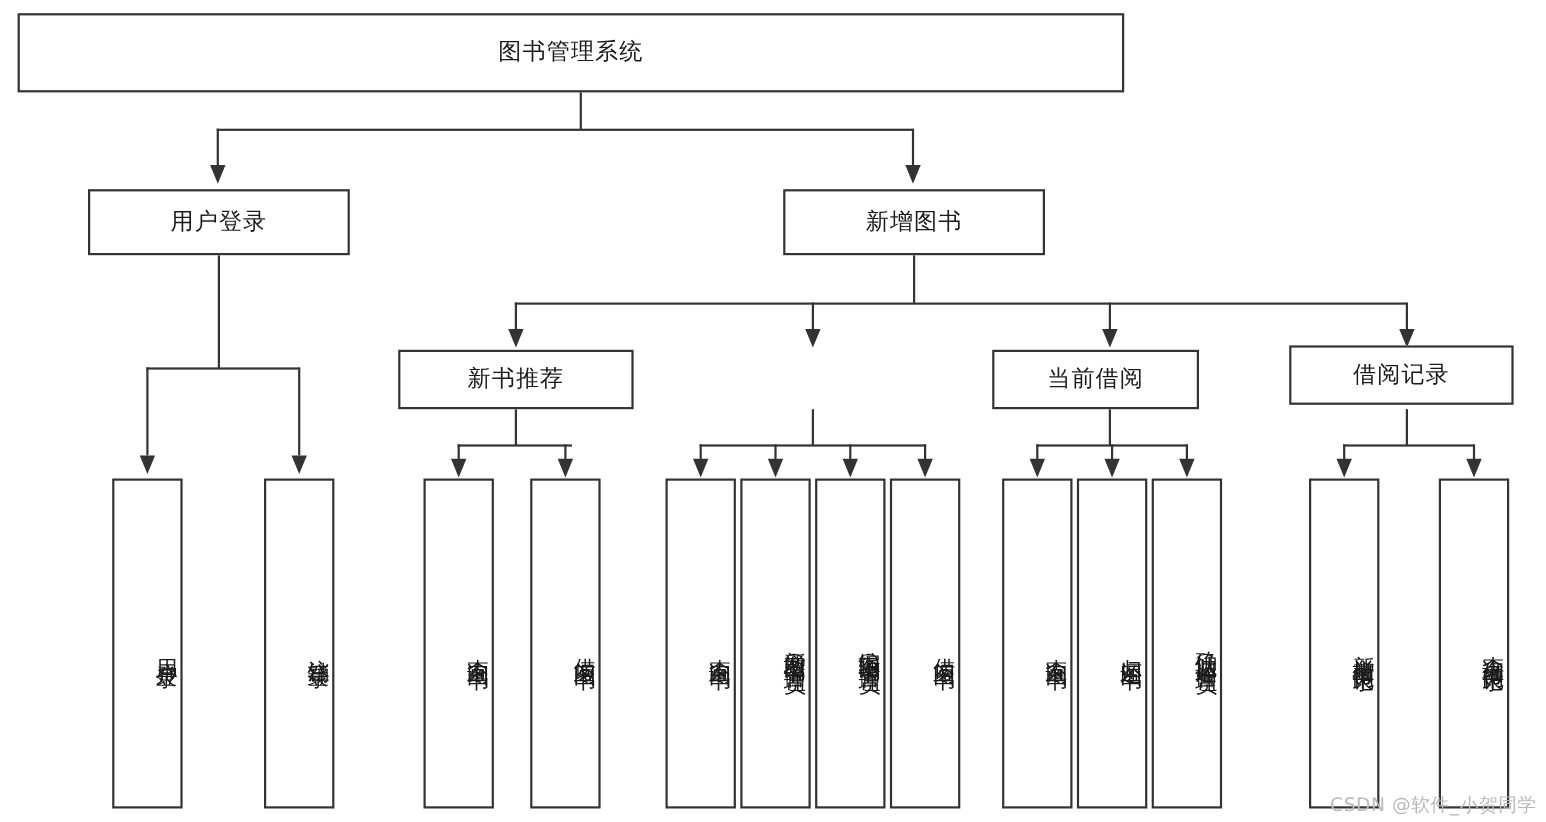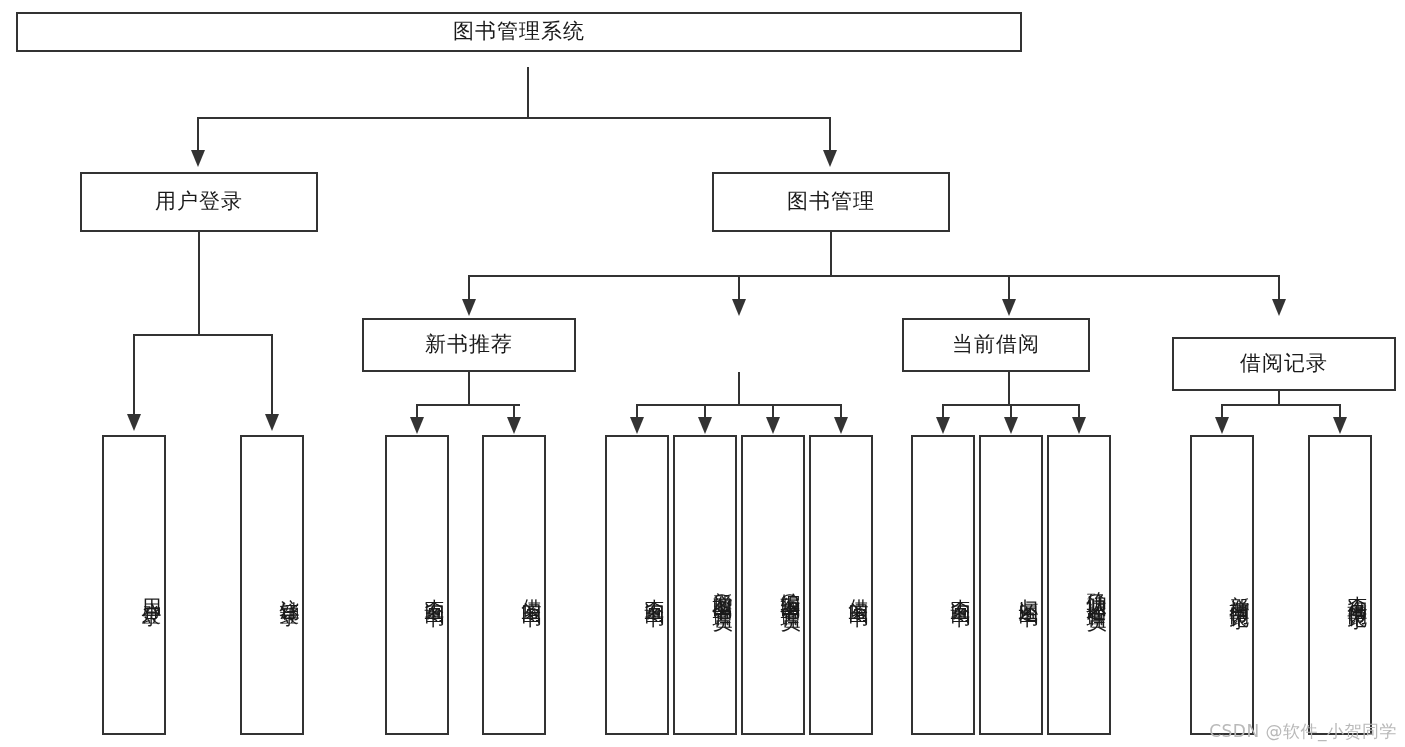--- a/index.html
+++ b/index.html
@@ -126,28 +126,28 @@
   <div class="conn v" style="left:1078px; top:404px; height:14px;"></div>
   <div class="arrow" style="left:1072px; top:417px;"></div>
 
   <div class="conn v" style="left:1278px; top:372px; height:33px;"></div>
   <div class="conn h" style="left:1221px; top:404px; width:119px;"></div>
   <div class="conn v" style="left:1221px; top:404px; height:14px;"></div>
   <div class="arrow" style="left:1215px; top:417px;"></div>
   <div class="conn v" style="left:1339px; top:404px; height:14px;"></div>
   <div class="arrow" style="left:1333px; top:417px;"></div>
 
-  <div class="node horiz root" style="left:16px; top:12px; width:1006px; height:40px;">图书管理系统</div>
+  <div class="node horiz root" style="left:16px; top:12px; width:1006px; height:72px;">图书管理系统</div>
 
   <div class="node horiz" style="left:80px; top:172px; width:238px; height:60px;">用户登录</div>
-  <div class="node horiz" style="left:712px; top:172px; width:238px; height:60px;">图书管理</div>
+  <div class="node horiz" style="left:712px; top:172px; width:238px; height:60px;">新增图书</div>
 
   <div class="node horiz" style="left:362px; top:318px; width:214px; height:54px;">新书推荐</div>
   <div class="node horiz" style="left:902px; top:318px; width:188px; height:54px;">当前借阅</div>
-  <div class="node horiz" style="left:1172px; top:337px; width:224px; height:54px;">借阅记录</div>
+  <div class="node horiz" style="left:1172px; top:314px; width:204px; height:54px;">借阅记录</div>
 
   <div class="node vert" style="left:102px; top:435px; width:64px; height:300px;">用户登录</div>
   <div class="node vert" style="left:240px; top:435px; width:64px; height:300px;">注销登录</div>
 
   <div class="node vert" style="left:385px; top:435px; width:64px; height:300px;">查询图书</div>
   <div class="node vert" style="left:482px; top:435px; width:64px; height:300px;">借阅图书</div>
 
   <div class="node vert" style="left:605px; top:435px; width:64px; height:300px;">查询图书</div>
   <div class="node vert" style="left:673px; top:435px; width:64px; height:300px;">新增图书（管理员）</div>
   <div class="node vert" style="left:741px; top:435px; width:64px; height:300px;">编辑图书（管理员）</div>

